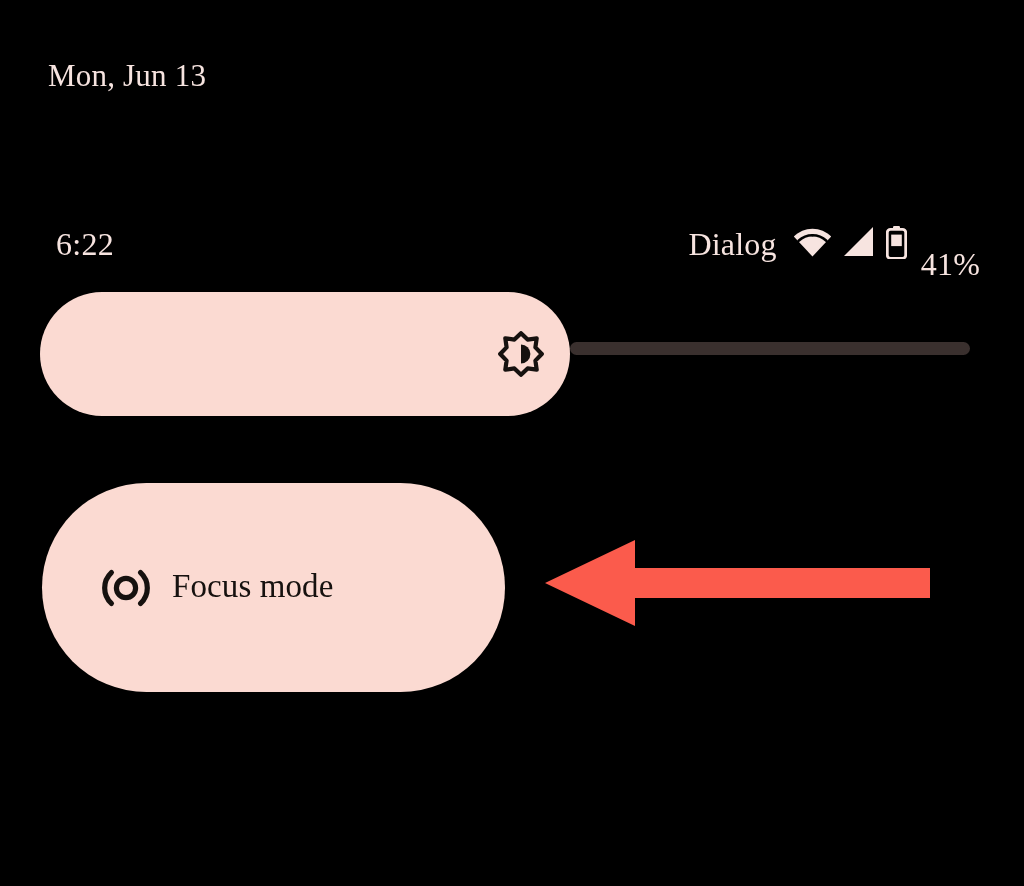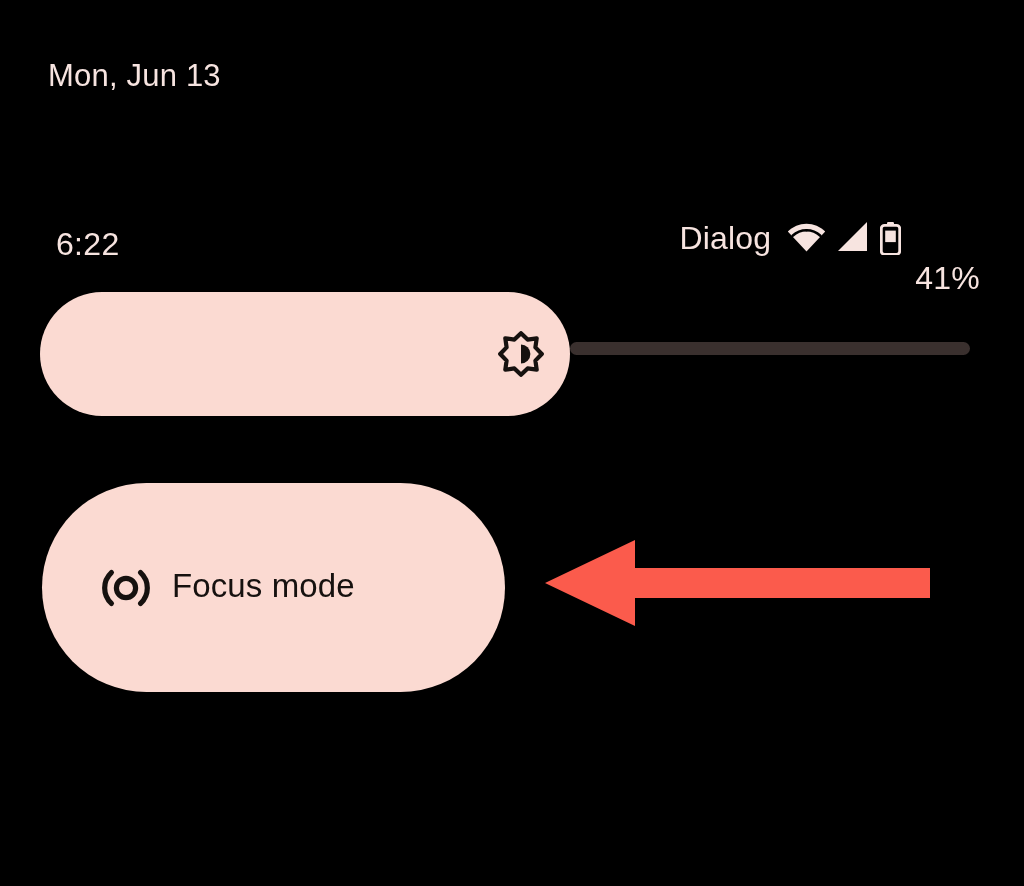--- a/index.html
+++ b/index.html
@@ -13,20 +13,21 @@
     overflow: hidden;
     font-family: "Liberation Sans", sans-serif;
     -webkit-font-smoothing: antialiased;
   }
 
   #screen {
     position: relative;
     width: 1024px;
     height: 886px;
     background: #000000;
+    font-family: Liberation Serif, serif;
   }
 
   
   .date-row {
     position: absolute;
     left: 48px;
     top: 60px;
     font-size: 31px;
     letter-spacing: 0.2px;
     color: #F7E4E0;
@@ -49,21 +50,21 @@
     font-size: 32px;
     color: #F7E4E0;
     line-height: 1;
     letter-spacing: 0.3px;
   }
   .status-right {
     position: absolute;
     right: 52px;
     top: 8px;
     display: flex;
-    align-items: flex-start;
+    align-items: center;
     gap: 11px;
     height: 44px;
   }
   .carrier-label {
     font-size: 32px;
     color: #F7E4E0;
     line-height: 1;
     letter-spacing: 0.2px;
     margin-right: 5px;
   }

